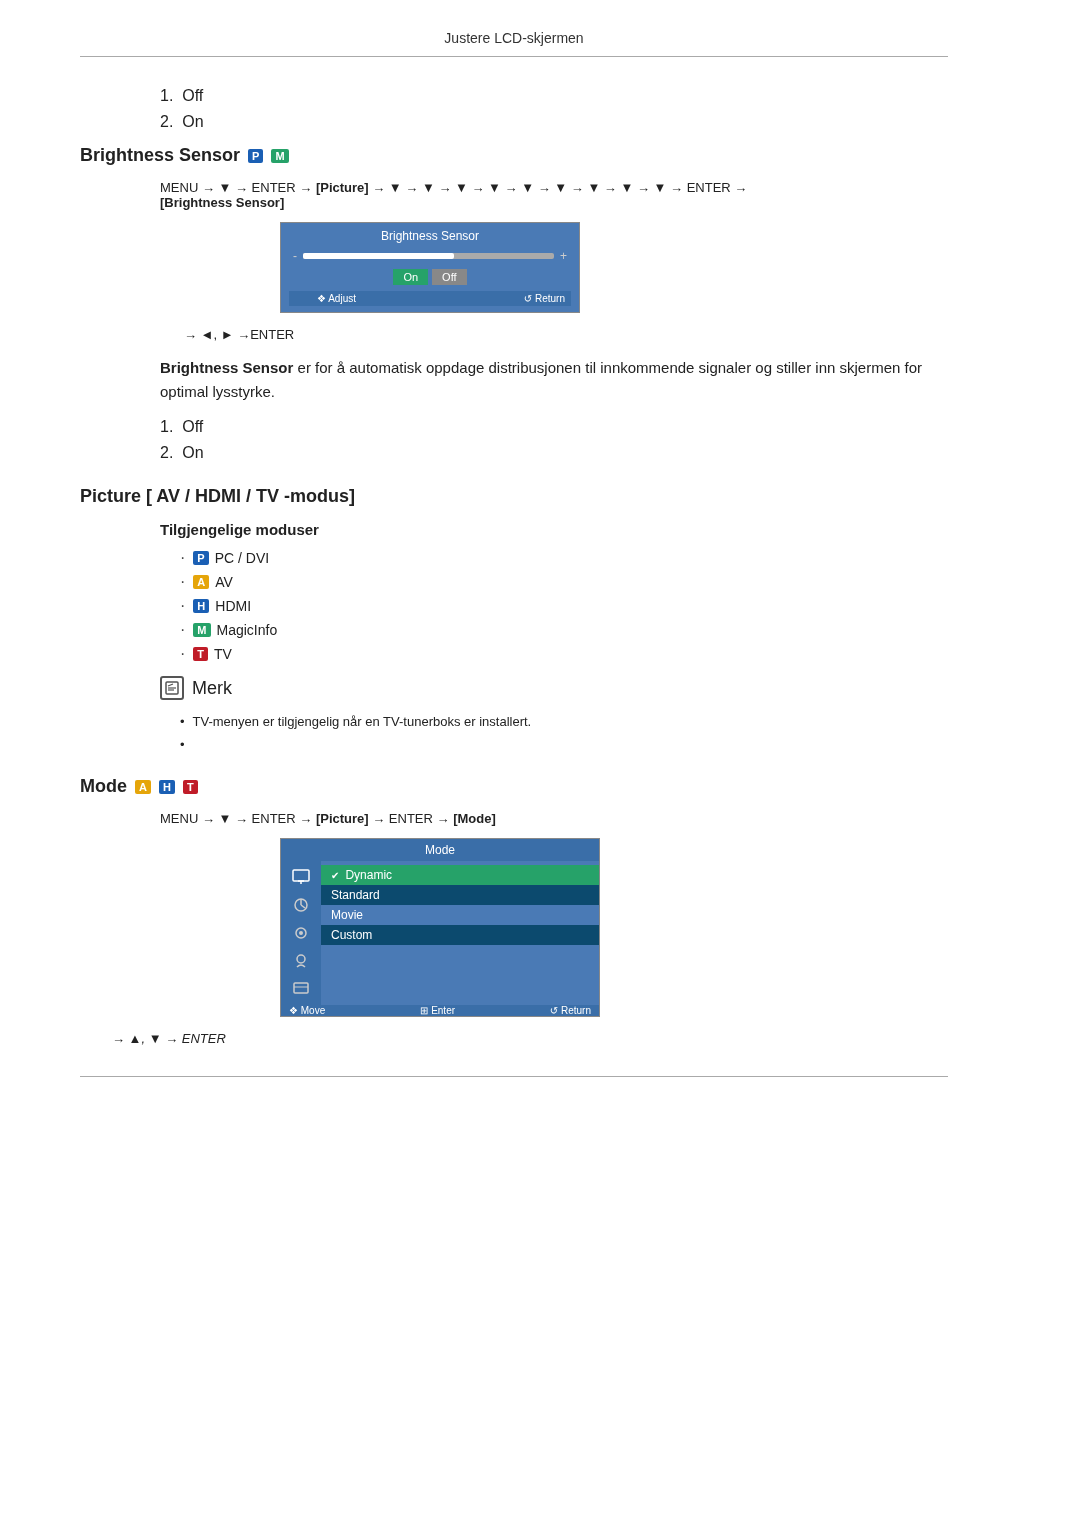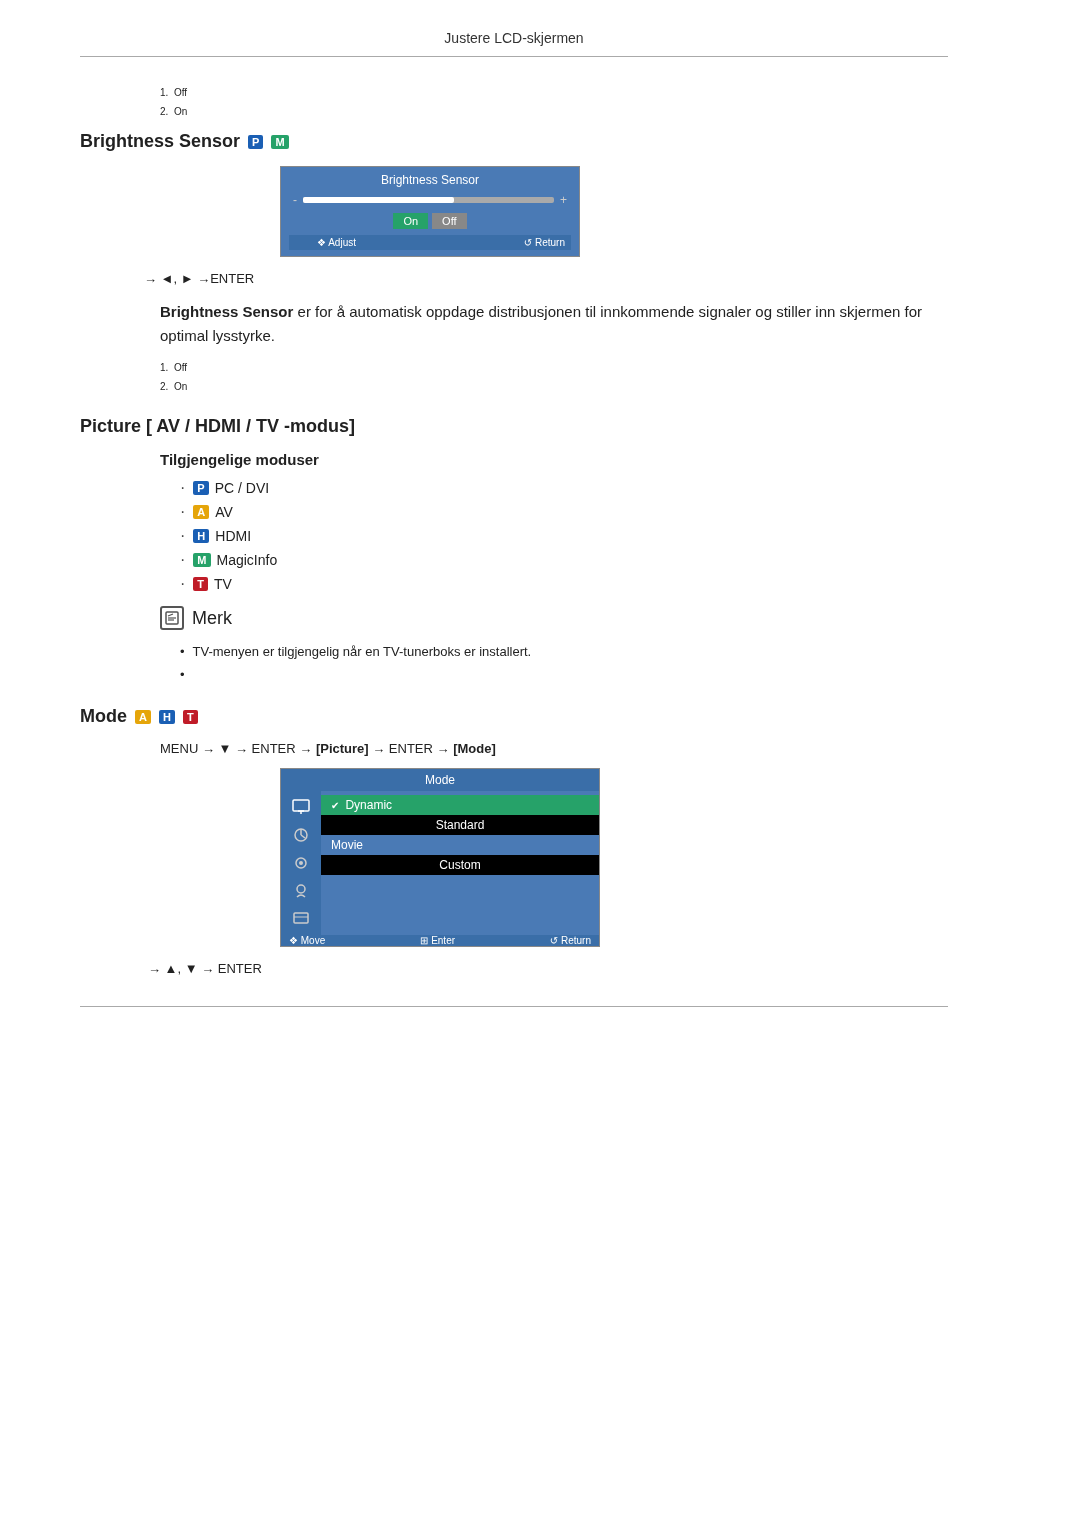--- a/index.html
+++ b/index.html
@@ -33,21 +33,21 @@
       margin-bottom: 24px;
     }
 
     .numbered-list {
       margin-left: 80px;
       margin-bottom: 14px;
     }
 
     .numbered-list .list-item {
       margin-bottom: 8px;
-      font-size: 10px;
+      font-size: 16px;
     }
 
     .section-heading {
       font-size: 18px;
       font-weight: bold;
       margin-bottom: 14px;
       display: flex;
       align-items: center;
       gap: 6px;
     }
@@ -156,21 +156,21 @@
       padding: 2px 6px;
     }
 
     .screenshot-bs .footer-bar span {
       color: #fff;
       font-size: 10px;
       margin-left: 22px;
     }
 
     .enter-instruction {
-      margin-left: 64px;
+      margin-left: 104px;
       margin-bottom: 14px;
       font-size: 13px;
     }
 
     .description-text {
       margin-left: 80px;
       margin-bottom: 14px;
       font-size: 15px;
       line-height: 1.6;
     }
@@ -304,22 +304,21 @@
       display: flex;
       align-items: center;
       gap: 6px;
     }
 
     .mode-menu-item.selected {
       background: #26a269;
     }
 
     .mode-menu-item.highlighted {
-      background: #000000;
-      justify-content: center;
+      background: #0c4a6e;
     }
 
     .checkmark {
       font-size: 10px;
     }
 
     .mode-footer {
       display: flex;
       justify-content: space-between;
       background: #3a6ea8;
@@ -330,23 +329,24 @@
       color: #fff;
       font-size: 10px;
     }
 
     .bottom-border {
       border-bottom: 1px solid #aaa;
       margin-top: 30px;
     }
 
     .arrow-instruction {
-      margin-left: 68px;
+      margin-left: 32px;
       margin-bottom: 14px;
       font-size: 13px;
+      font-style: italic;
     }
 
     .final-description {
       margin-left: 80px;
       font-size: 13px;
       line-height: 1.6;
     }
 
     .final-description strong {
       font-weight: bold;
@@ -370,20 +370,24 @@
     </div>
   </div>
 
   <div class="section">
     <div class="section-heading">
       <span>Brightness Sensor</span>
       <span class="badge badge-p">P</span>
       <span class="badge badge-m">M</span>
     </div>
 
+    <div class="menu-path">
+      MENU → ▼ → ENTER → <span class="bracket">[Picture]</span> → ▼ → ▼ → ▼ → ▼ → ▼ → ▼ → ▼ → ▼ → ▼ → ENTER →<br>
+      <span class="bracket">[Brightness Sensor]</span>
+    </div>
 
     <div class="screenshot-container">
       <div class="screenshot-bs">
         <div class="title-bar">Brightness Sensor</div>
         <div class="slider-row">
           <span class="slider-label-minus">-</span>
           <div class="slider-track">
             <div class="slider-fill"></div>
           </div>
           <span class="slider-label-plus">+</span>

